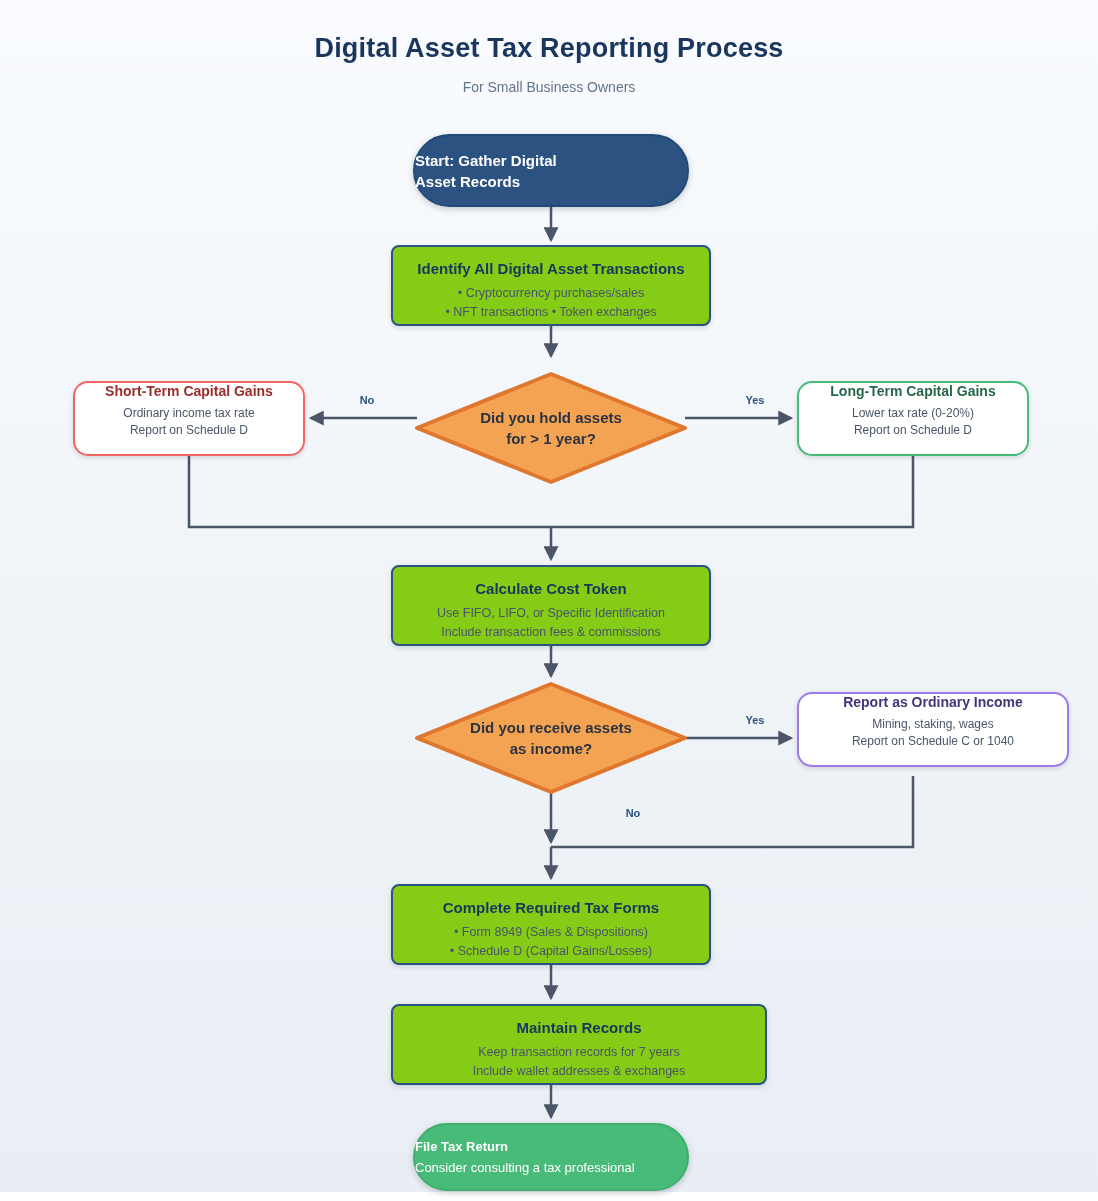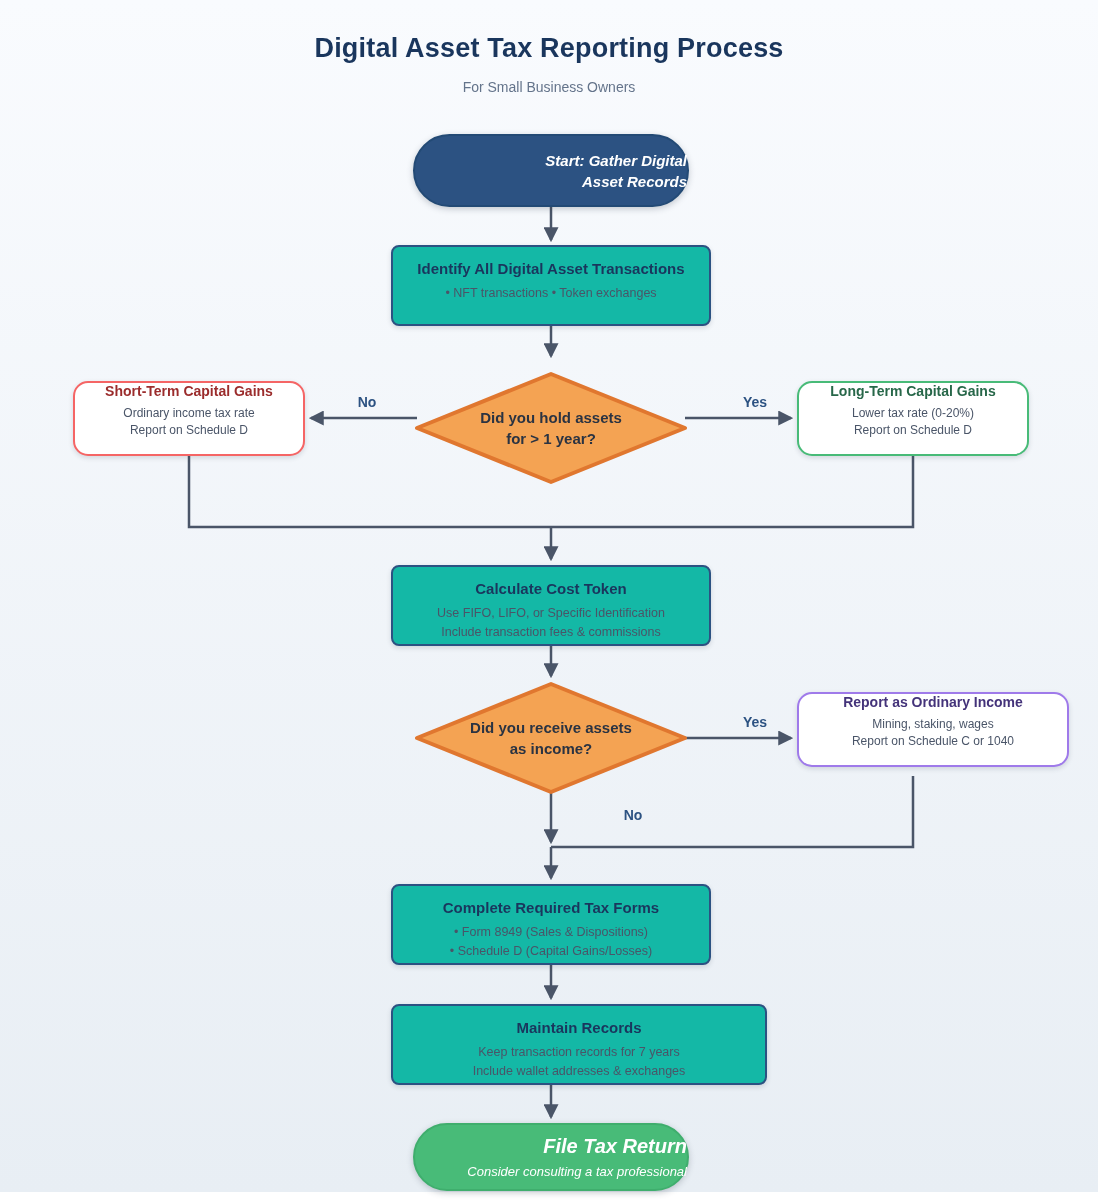--- a/index.html
+++ b/index.html
@@ -9,51 +9,51 @@
       background:linear-gradient(180deg, var(--bg-top,#f9fbfe) 0%, var(--bg-bottom,#e8eef4) 100%);}
   .title{position:absolute;left:0;top:33px;width:1098px;text-align:center;margin:0;
          font-size:27px;font-weight:700;color:var(--title,#1a365d);letter-spacing:.2px;}
   .subtitle{position:absolute;left:0;top:79px;width:1098px;text-align:center;
             font-size:14px;color:var(--subtitle,#64748b);}
   .connectors{position:absolute;left:0;top:0;width:1098px;height:1201px;pointer-events:none;}
   .connectors path{stroke:var(--line,#4a5568);stroke-width:2.5;fill:none;}
   .connectors .arrowhead{fill:var(--line,#4a5568);stroke:none;}
 
   .node{position:absolute;box-sizing:border-box;text-align:center;}
-  .rect{background:#14b8a6;border:2px solid var(--node-border,#2c5282);border-radius:8px;
+  .rect{background:#84cc16;border:2px solid var(--node-border,#2c5282);border-radius:8px;
         box-shadow:0 2px 5px rgba(45,55,72,.16);padding-top:13px;}
   .rect .node-title{font-size:15px;font-weight:700;color:var(--node-title,#1a365d);margin-bottom:7px;}
   .rect .node-line{font-size:12.5px;color:var(--node-text,#4a5568);line-height:18.5px;}
 
   .sidebox{background:#ffffff;border:2.5px solid;border-radius:15px;
            box-shadow:0 2px 5px rgba(45,55,72,.16);padding-top:0;}
   .sidebox .node-title{font-size:14px;font-weight:700;margin-bottom:6px;}
   .sidebox .node-line{font-size:12px;color:var(--node-text,#4a5568);line-height:16.5px;}
   .sidebox.red{border-color:var(--red-border,#f56565);}
   .sidebox.red .node-title{color:var(--red-title,#9b2c2c);}
   .sidebox.green{border-color:var(--green-border,#48bb78);}
   .sidebox.green .node-title{color:var(--green-title,#276749);}
   .sidebox.purple{border-color:var(--purple-border,#9f7aea);}
   .sidebox.purple .node-title{color:var(--purple-title,#44337a);}
 
-  .pill{border-radius:40px;display:flex;flex-direction:column;justify-content:center;align-items:flex-end;
-        box-shadow:0 2px 6px rgba(45,55,72,.25);font-style:italic;}
+  .pill{border-radius:40px;display:flex;flex-direction:column;justify-content:center;align-items:flex-start;
+        box-shadow:0 2px 6px rgba(45,55,72,.25);}
   .pill.start{background:var(--start-fill,#2c5282);border:2px solid var(--start-border,#234a75);}
   .pill.start .pill-line{color:#ffffff;font-size:15px;font-weight:700;line-height:21px;}
   .pill.end{background:var(--end-fill,#48bb78);border:2px solid var(--end-border,#3fae6d);}
-  .pill.end .pill-title{color:#ffffff;font-size:20px;font-weight:700;margin-bottom:6px;}
+  .pill.end .pill-title{color:#ffffff;font-size:13px;font-weight:700;margin-bottom:6px;}
   .pill.end .pill-sub{color:#ffffff;font-size:13px;}
 
   .diamond{display:flex;flex-direction:column;justify-content:center;align-items:center;}
   .diamond svg{position:absolute;left:0;top:0;}
   .diamond polygon{fill:var(--diamond-fill,#f4a353);stroke:var(--diamond-border,#e0772f);
                    stroke-width:4;stroke-linejoin:round;}
   .diamond .d-line{position:relative;font-size:15px;font-weight:700;color:var(--diamond-text,#2a3342);line-height:21px;}
 
-  .edge-label{position:absolute;width:54px;text-align:center;font-size:14px;font-weight:700;
+  .edge-label{position:absolute;width:54px;text-align:center;font-size:11px;font-weight:700;
               color:var(--label,#2c5282);}
 </style>
 </head>
 <body>
 
 <div class="canvas">
   <div class="bg"></div>
 
   <h1 class="title">Digital Asset Tax Reporting Process</h1>
   <div class="subtitle">For Small Business Owners</div>
@@ -79,20 +79,21 @@
     <path d="M551 1085 L551 1117" marker-end="url(#arrow)"></path>
   </svg>
 
   <div class="node pill start" style="left:413px;top:134px;width:276px;height:73px;">
     <div class="pill-line">Start: Gather Digital</div>
     <div class="pill-line">Asset Records</div>
   </div>
 
   <div class="node rect" style="left:391px;top:245px;width:320px;height:81px;">
     <div class="node-title">Identify All Digital Asset Transactions</div>
+    <div class="node-line">• Cryptocurrency purchases/sales</div>
     <div class="node-line">• NFT transactions • Token exchanges</div>
   </div>
 
   <div class="node diamond" style="left:414px;top:371px;width:274px;height:114px;">
     <svg width="274" height="114" viewBox="0 0 274 114">
       <polygon points="137,3 271,57 137,111 3,57"></polygon>
     </svg>
     <div class="d-line">Did you hold assets</div>
     <div class="d-line">for &gt; 1 year?</div>
   </div>

